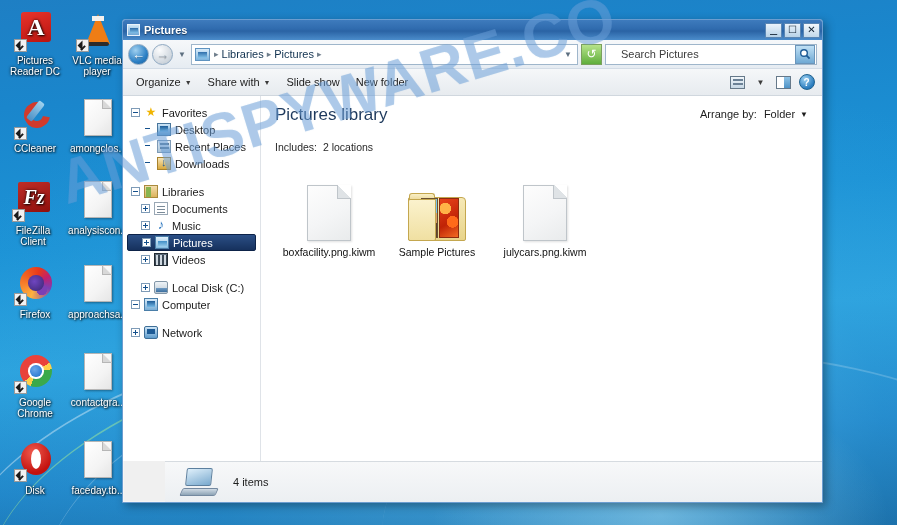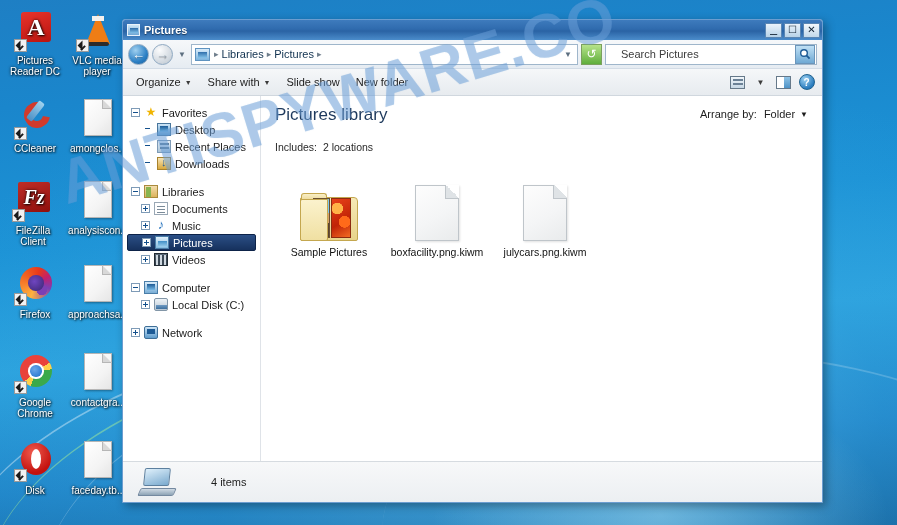--- a/index.html
+++ b/index.html
@@ -507,21 +507,22 @@
     border-left:1px solid #bfc5ca; border-bottom:1px solid #bfc5ca;
   }
 
   
   #statusbar {
     height: 41px; flex:0 0 auto;
     background: linear-gradient(180deg,#f7f8f9,#eceff2);
     border-top:1px solid #d6dbe0;
     display:flex; align-items:center;
     padding-left: 16px;
-    gap: 36px;
+    gap: 16px;
+    margin-left: 42px;
   }
   .sb-ico { width:36px; height:30px; position:relative; }
   .sb-ico .scr {
     position:absolute; left:5px; top:1px; width:26px; height:18px;
     background: linear-gradient(160deg,#dff0fb,#79a9ce);
     border:1px solid #5c7f9e; border-radius:2px;
     transform: skewX(-6deg);
   }
   .sb-ico .base {
     position:absolute; left:0; bottom:1px; width:36px; height:8px;
@@ -803,29 +804,29 @@
             <span class="tlabel">Pictures</span>
           </div>
           <div class="trow" style="padding-left:14px">
             <span class="exp plus"></span>
             <span class="tico ic-vid"></span>
             <span class="tlabel">Videos</span>
           </div>
         </div>
 
         <div class="tree-group">
+          <div class="trow" style="padding-left:14px">
+            <span class="exp plus"></span>
+            <span class="tico ic-disk"></span>
+            <span class="tlabel">Local Disk (C:)</span>
+          </div>
           <div class="trow">
             <span class="exp"></span>
             <span class="tico ic-computer"></span>
             <span class="tlabel">Computer</span>
-          </div>
-          <div class="trow" style="padding-left:14px">
-            <span class="exp plus"></span>
-            <span class="tico ic-disk"></span>
-            <span class="tlabel">Local Disk (C:)</span>
           </div>
         </div>
 
         <div class="tree-group">
           <div class="trow">
             <span class="exp plus"></span>
             <span class="tico ic-net"></span>
             <span class="tlabel">Network</span>
           </div>
         </div>
@@ -844,20 +845,29 @@
           <div id="arrangeby">
             <span>Arrange by:</span>
             <span class="val">
               <span>Folder</span>
               <span class="car">▼</span>
             </span>
           </div>
         </div>
 
         <div id="items">
+
+          <div class="item">
+            <div class="thumb">
+              <div class="file-ico">
+                  <div class="fold"></div>
+                </div>
+            </div>
+            <div class="nm">boxfacility.png.kiwm</div>
+          </div>
 
           <div class="item">
             <div class="thumb">
               <div class="folder-ico">
                 <div class="folder-back"></div>
                 <div class="folder-pics">
                     <div class="p1"></div>
                     <div class="p2"></div>
                   </div>
                 <div class="folder-front"></div>
@@ -865,29 +875,20 @@
             </div>
             <div class="nm">Sample Pictures</div>
           </div>
 
           <div class="item">
             <div class="thumb">
               <div class="file-ico">
                   <div class="fold"></div>
                 </div>
             </div>
-            <div class="nm">boxfacility.png.kiwm</div>
-          </div>
-
-          <div class="item">
-            <div class="thumb">
-              <div class="file-ico">
-                  <div class="fold"></div>
-                </div>
-            </div>
             <div class="nm">julycars.png.kiwm</div>
           </div>
 
 
         </div>
       </div>
     </div>
 
     <div id="statusbar">
       <div class="sb-ico">

